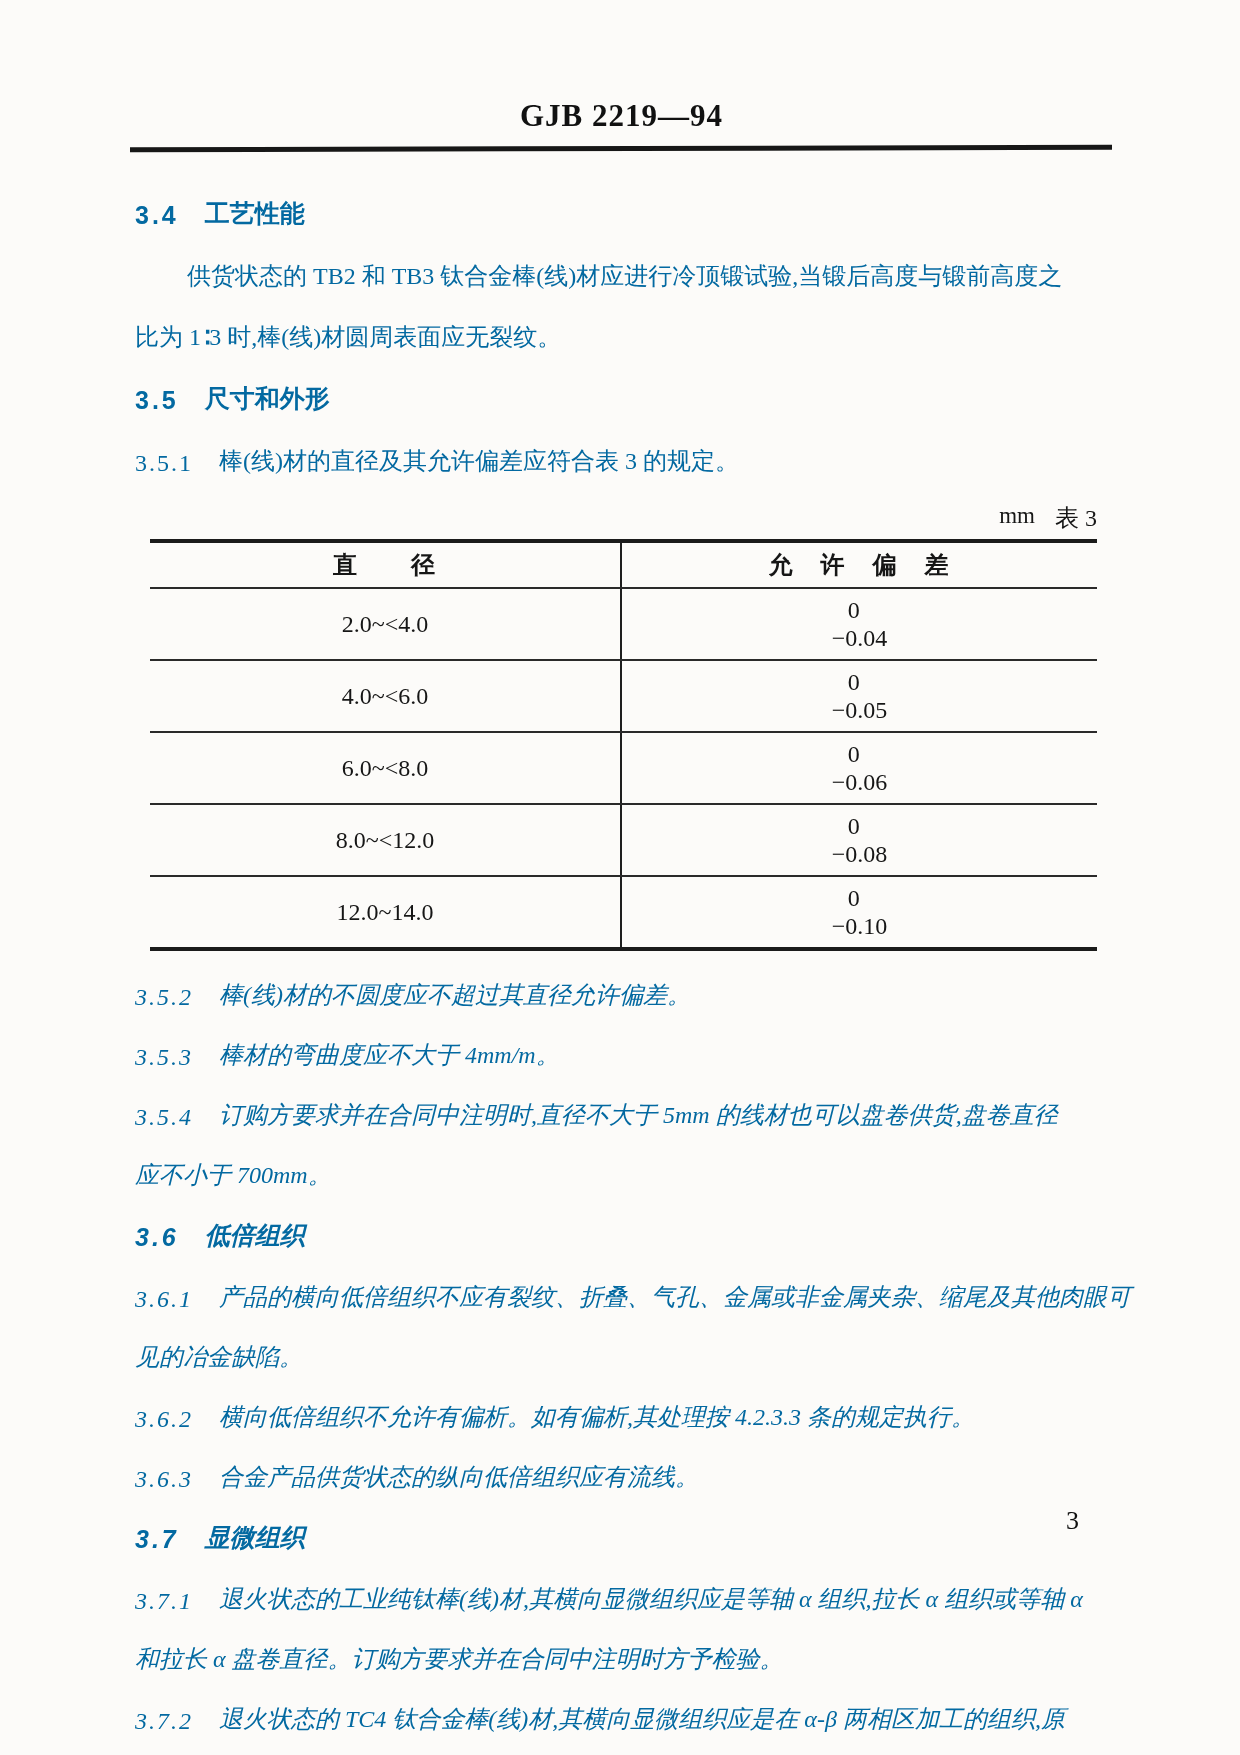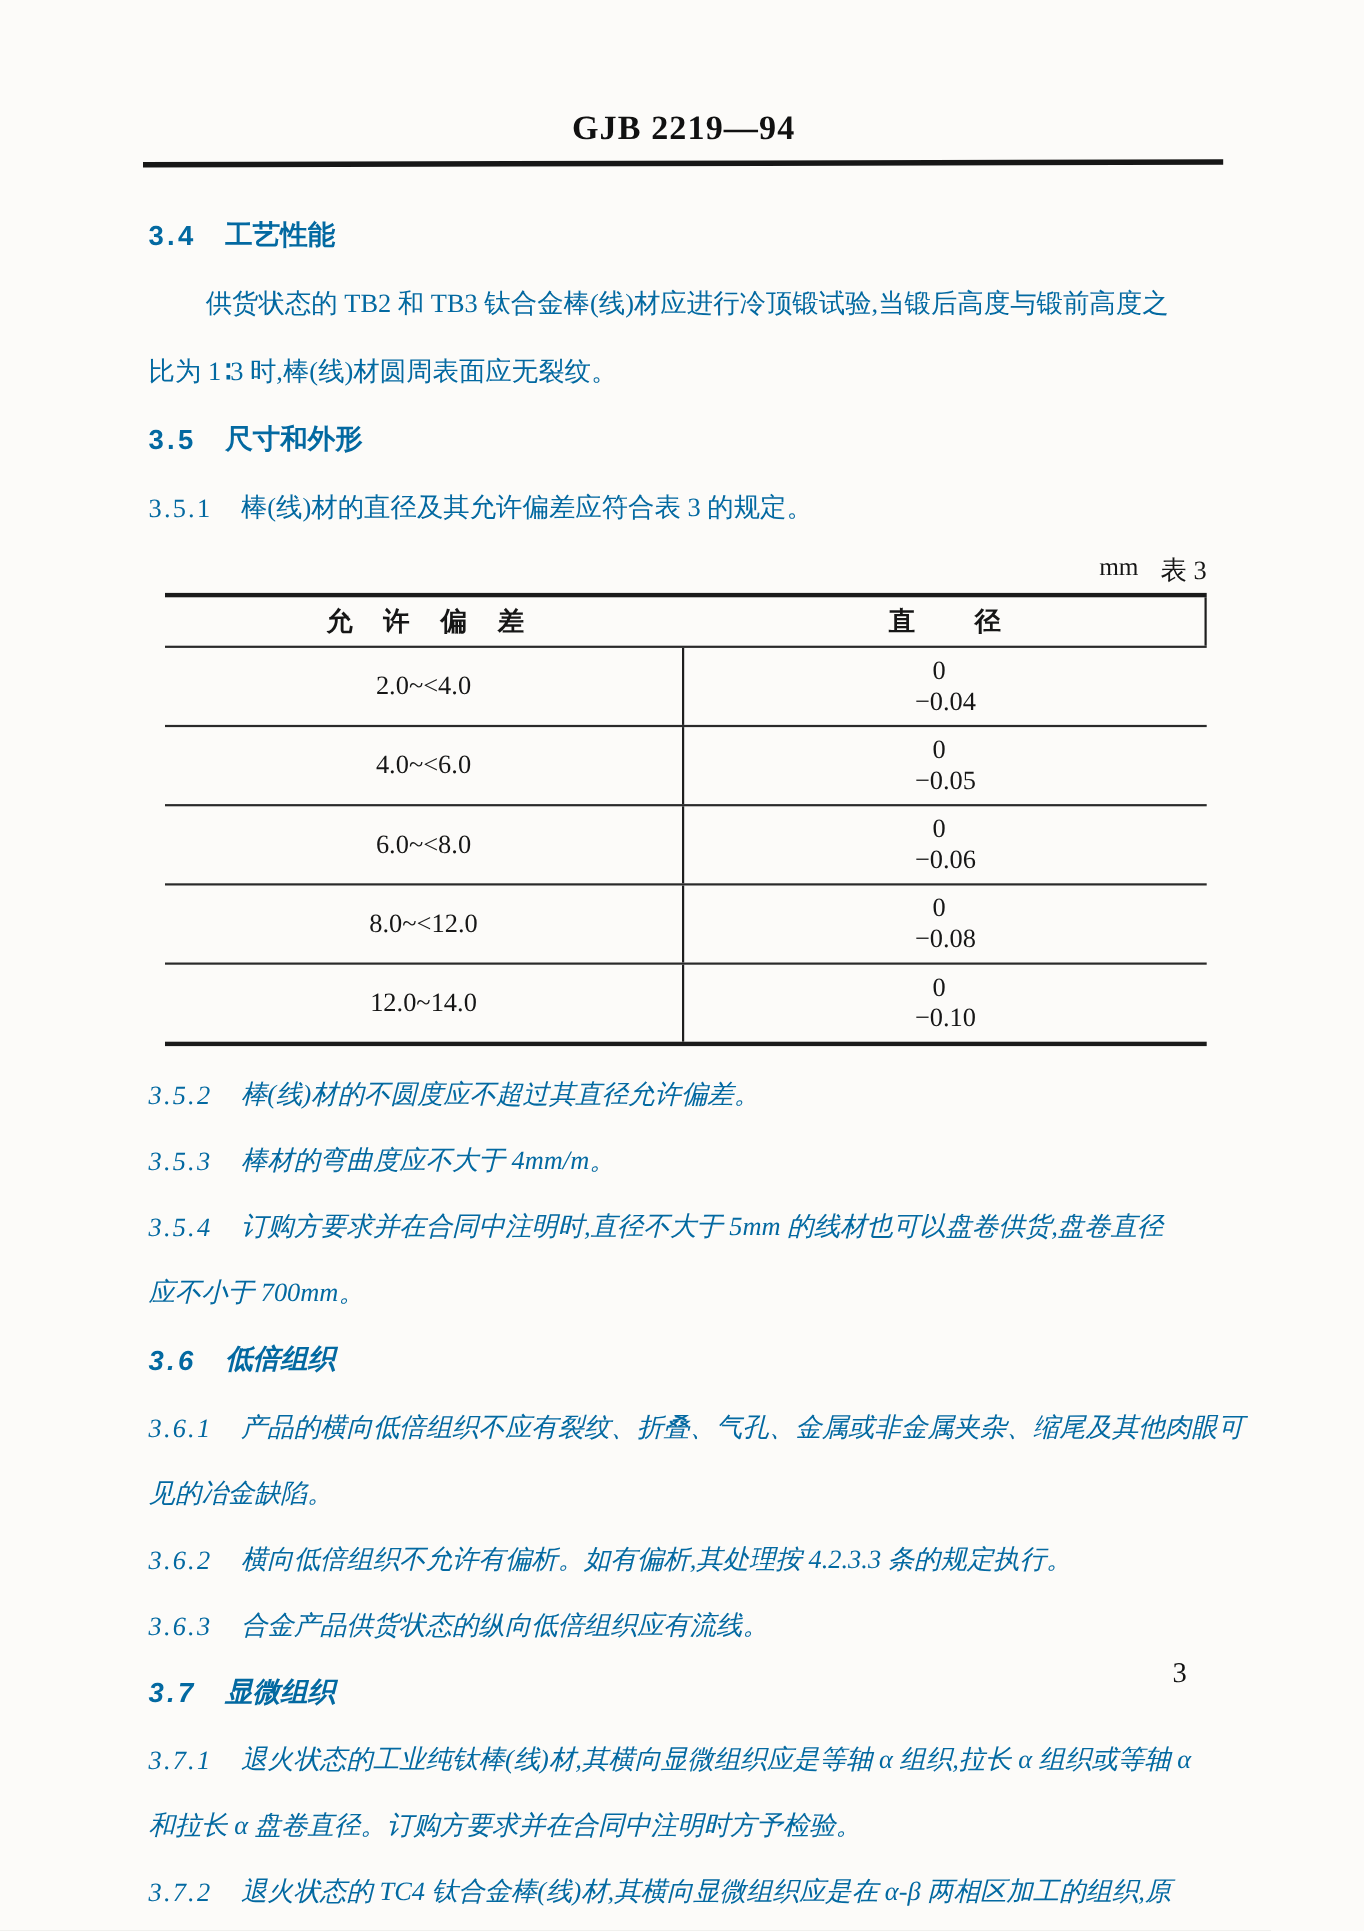--- a/index.html
+++ b/index.html
@@ -124,22 +124,22 @@
         <span class="txt">棒(线)材的直径及其允许偏差应符合表 3 的规定。</span>
       </p>
 
     <div class="tbl-caption">
       <span>表 3</span>
       <span class="unit">mm</span>
     </div>
 
     <div class="tbl">
       <div class="tr th">
+        <div class="td c-left">直　　径</div>
         <div class="td c-right">允　许　偏　差</div>
-        <div class="td c-left">直　　径</div>
       </div>
       <div class="tr data">
         <div class="td c-left">2.0~&lt;4.0</div>
         <div class="td c-right">
             <span class="tol">
               <span class="t0">0</span>
               <span class="t1">−0.04</span>
             </span>
           </div>
       </div>

